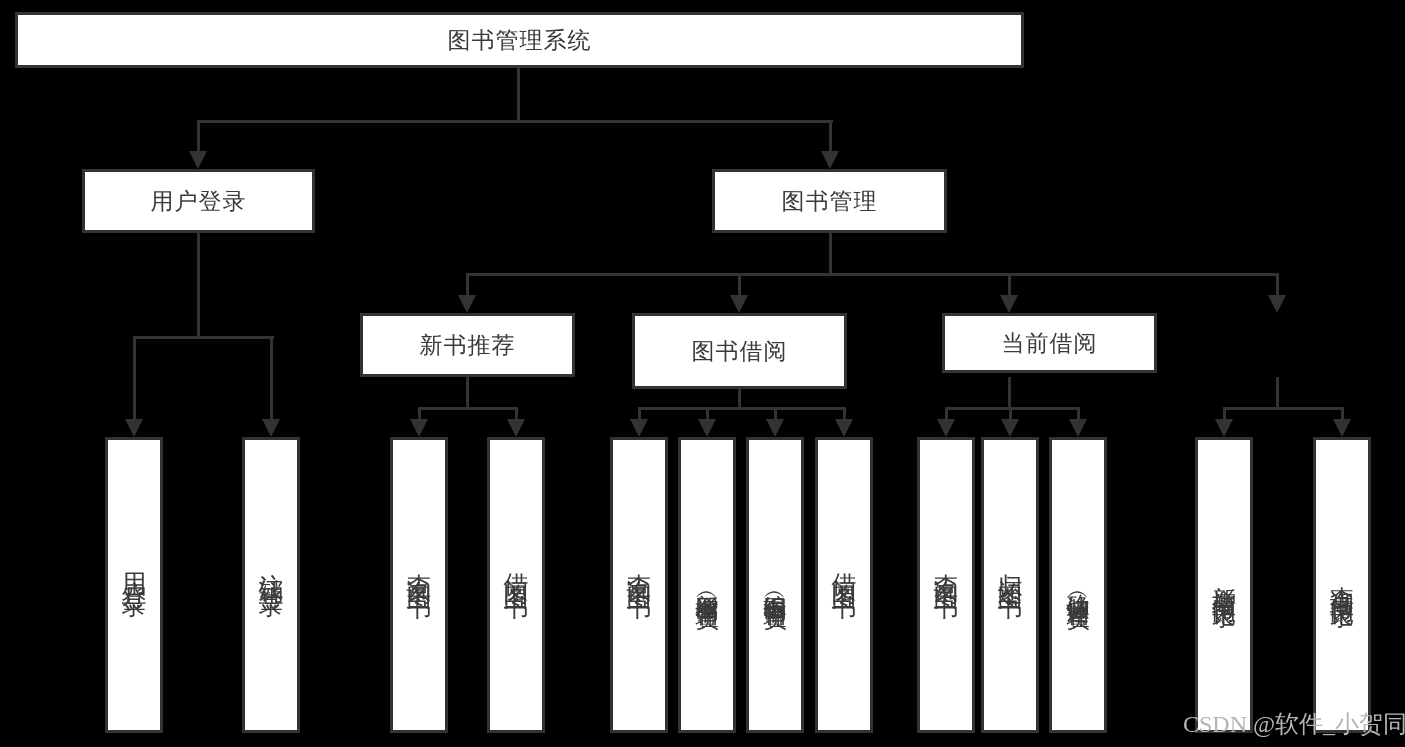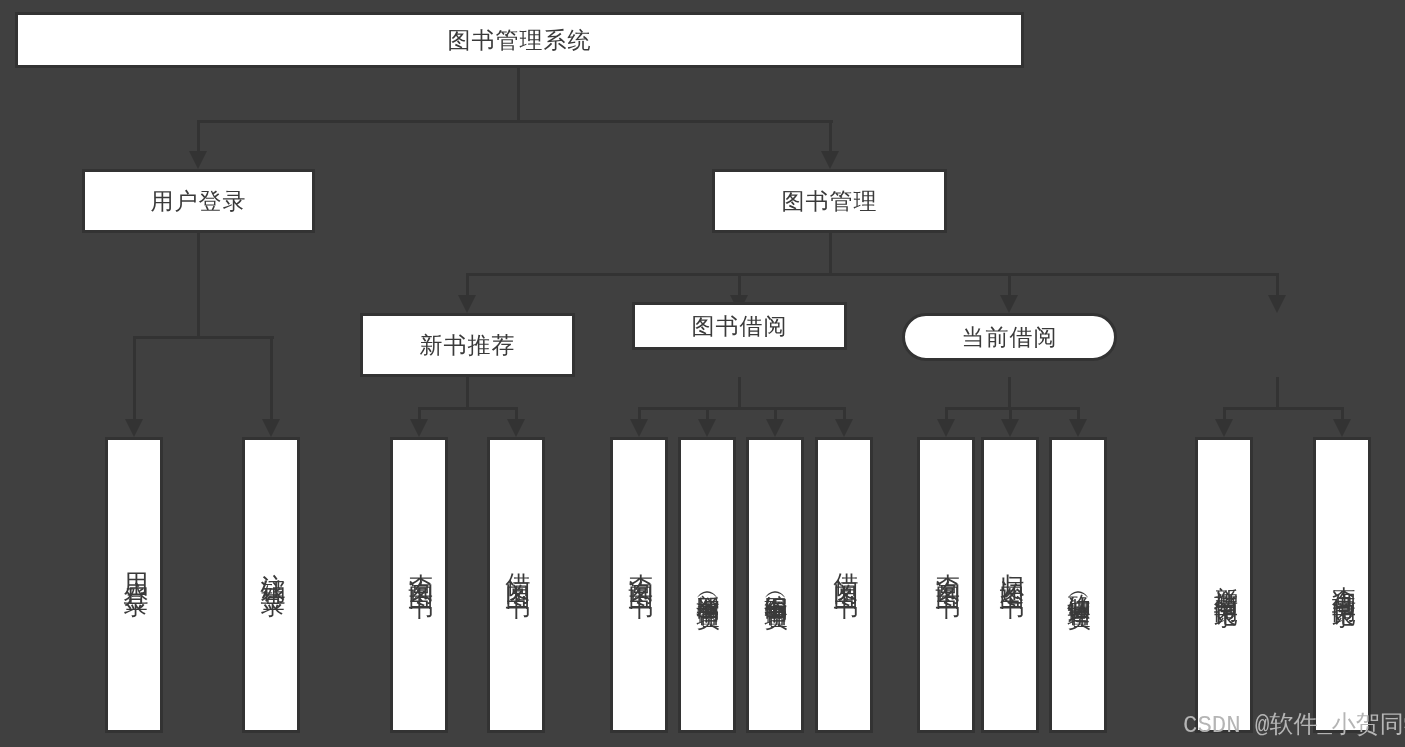--- a/index.html
+++ b/index.html
@@ -1,20 +1,20 @@
 <!DOCTYPE html>
 <html><head>
 <meta charset="utf-8">
 <style>
   html,body{margin:0;padding:0;background:#ffffff;}
   #canvas{
     position:relative;
     width:1405px;height:747px;
-    background:#404040;
-    font-family:Liberation Mono, monospace;
+    background:#000000;
+    font-family:Liberation Serif, serif;
     overflow:hidden;
   }
   .node{
     position:absolute;
     box-sizing:border-box;
     border:3px solid #333333;
     background:#ffffff;
     display:flex;align-items:center;justify-content:center;
     color:#3a3a3a;
     font-size:23px;
@@ -135,25 +135,25 @@
   </div>
 
   <div class="node" style="left:360px;top:313px;width:215px;height:64px;">
     <span>新书推荐</span>
   </div>
 
   <div class="node" style="left:712px;top:169px;width:235px;height:64px;">
     <span>图书管理</span>
   </div>
 
-  <div class="node" style="left:632px;top:302px;width:215px;height:48px;">
+  <div class="node" style="left:632px;top:313px;width:215px;height:76px;">
     <span>图书借阅</span>
   </div>
 
-  <div class="node" style="left:902px;top:313px;width:215px;height:48px;border-radius:24px;">
+  <div class="node" style="left:942px;top:313px;width:215px;height:60px;">
     <span>当前借阅</span>
   </div>
 
 
   <div class="leaf" style="left:105px;">
     <span class="vtext">用户登录</span>
   </div>
   <div class="leaf" style="left:242px;">
     <span class="vtext">注销登录</span>
   </div>

